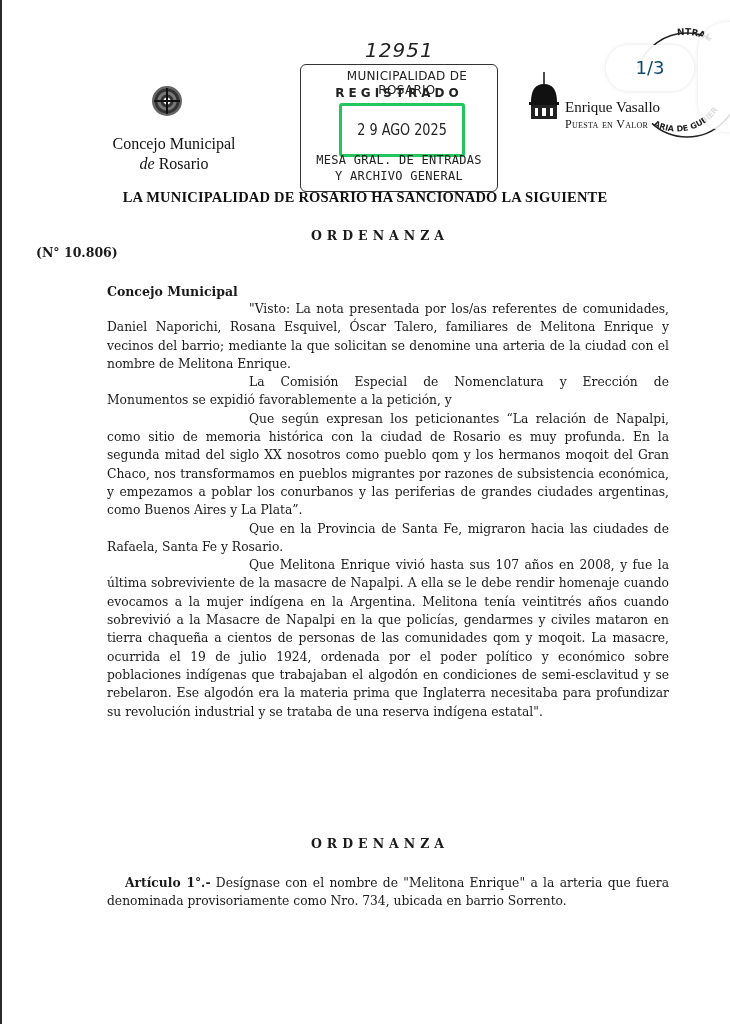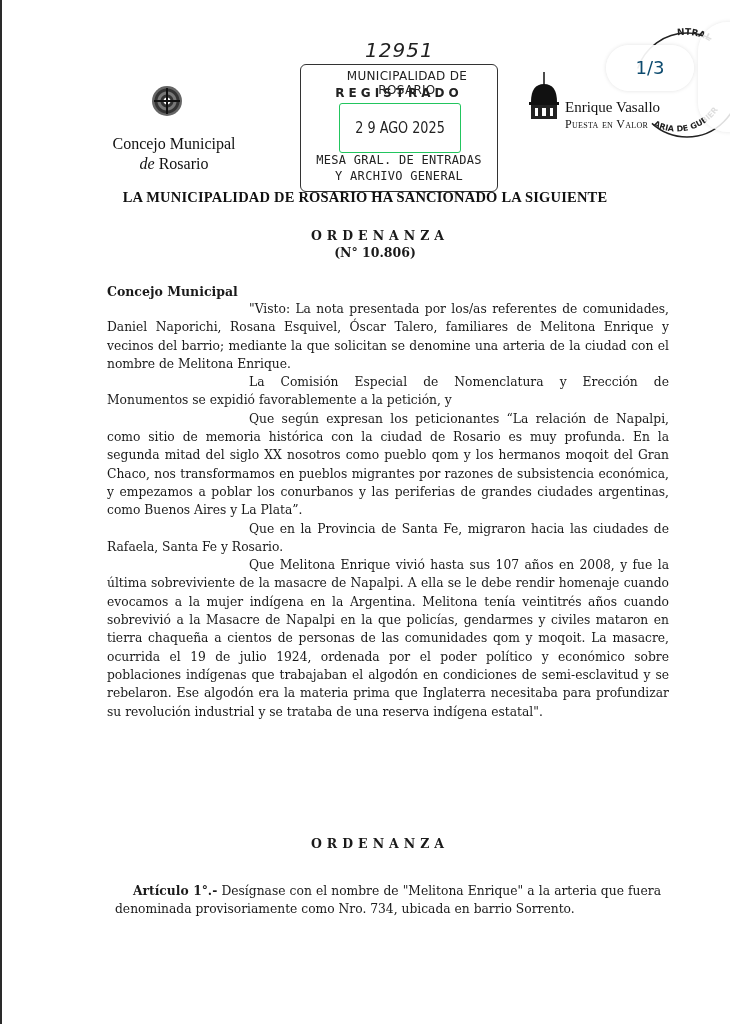--- a/index.html
+++ b/index.html
@@ -15,50 +15,50 @@
   .concejo-emblem::before { content:""; position:absolute; left:14px; top:2px; width:2px; height:26px; background:#111; }
   .concejo-emblem::after { content:""; position:absolute; top:14px; left:2px; height:2px; width:26px; background:#111; }
   .concejo-name { left:104px; top:134px; width:140px; font-family:"Liberation Serif", serif; font-size:16px; line-height:20px; text-align:center; color:#111; }
   .concejo-name .it { font-style:italic; }
 
   
   .stamp-number { left:365px; top:38px; font-family:"DejaVu Sans", sans-serif; font-size:20px; letter-spacing:1px; color:#222; font-style:italic; }
   .stamp { left:300px; top:64px; width:196px; height:126px; border:1.5px solid #333; border-radius:6px; font-family:"DejaVu Sans Mono", monospace; color:#222; text-align:center; }
   .stamp .l1 { position:absolute; left:16px; right:0; top:4px; font-family:"DejaVu Sans", sans-serif; font-size:12px; letter-spacing:0.3px; }
   .stamp .l2 { position:absolute; left:0; right:0; top:21px; font-family:"DejaVu Sans", sans-serif; font-weight:bold; font-size:12px; letter-spacing:4px; }
-  .stamp .datebox { position:absolute; left:38px; top:38px; width:120px; height:48px; border:1px solid #22c55e; border-radius:3px; }
+  .stamp .datebox { position:absolute; left:38px; top:38px; width:120px; height:48px; border:3px solid #22c55e; border-radius:3px; }
   .stamp .date { position:absolute; left:0; right:0; top:14px; font-family:"DejaVu Sans", sans-serif; font-size:16px; transform:scaleX(0.8); }
   .stamp .l3 { position:absolute; left:0; right:0; top:88px; font-size:12px; letter-spacing:0.3px; }
   .stamp .l4 { position:absolute; left:0; right:0; top:104px; font-size:12px; letter-spacing:0.3px; }
 
   
   .dome { left:527px; top:72px; width:34px; height:50px; }
   .palacio-name { left:565px; top:99px; font-family:"Liberation Serif", serif; font-size:15px; color:#111; }
   .palacio-sub { left:565px; top:117px; font-family:"Liberation Serif", serif; font-size:12px; letter-spacing:0.3px; color:#111; font-variant:small-caps; }
 
   
   .seal { left:625px; top:20px; width:110px; height:120px; }
 
   
   .page-indicator { left:606px; top:45px; width:88px; height:46px; border-radius:23px; background:rgba(255,255,255,0.92); box-shadow:0 0 4px rgba(0,0,0,0.12);
     font-family:"DejaVu Sans", sans-serif; font-size:18px; color:#0c4a6e; text-align:center; line-height:46px; }
   .right-overlay { left:698px; top:22px; width:60px; height:110px; border-radius:30px 0 0 30px; background:rgba(255,255,255,0.85); box-shadow:0 0 4px rgba(0,0,0,0.10); }
 
   
   .sanciona { left:0; width:730px; top:189px; text-align:center; font-family:"Liberation Serif", serif; font-weight:bold; font-size:14.5px; letter-spacing:0.2px; color:#111; }
   .ord-title { left:0; width:730px; top:228px; text-align:center; font-family:"DejaVu Serif", serif; font-weight:bold; font-size:12.5px; letter-spacing:5px; padding-left:30px; box-sizing:border-box; }
-  .ord-num { left:0; width:728px; top:245px; text-align:center; font-family:"DejaVu Serif", serif; font-weight:bold; font-size:12.5px; padding-left:22px; box-sizing:border-box; }
+  .ord-num { left:0; width:728px; top:245px; font-family:"DejaVu Serif", serif; font-weight:bold; font-size:12.5px; padding-left:36px; box-sizing:border-box; }
   .concejo-label { left:107px; top:284px; font-family:"DejaVu Serif", serif; font-weight:bold; font-size:12.5px; }
 
   
   .body-text { left:107px; top:300px; width:562px; font-family:"DejaVu Serif", serif; font-size:12.3px; line-height:18.3px; text-align:justify; color:#1a1a1a; }
   .body-text p { margin:0; text-indent:142px; }
   .ord-title2 { left:0; width:730px; top:836px; text-align:center; font-family:"DejaVu Serif", serif; font-weight:bold; font-size:12.5px; letter-spacing:5px; padding-left:30px; box-sizing:border-box; }
   .article { left:107px; top:874px; width:562px; font-family:"DejaVu Serif", serif; font-size:12.3px; line-height:18.3px; text-align:justify; }
-  .article p { margin:8px; text-indent:18px; }
+  .article p { margin:0; text-indent:18px; }
   .article b { font-weight:bold; }
 </style>
 </head>
 <body>
 
 <div class="left-edge"></div>
 
 <div class="abs concejo-emblem"></div>
 <div class="abs concejo-name">
   <div>Concejo Municipal</div>

